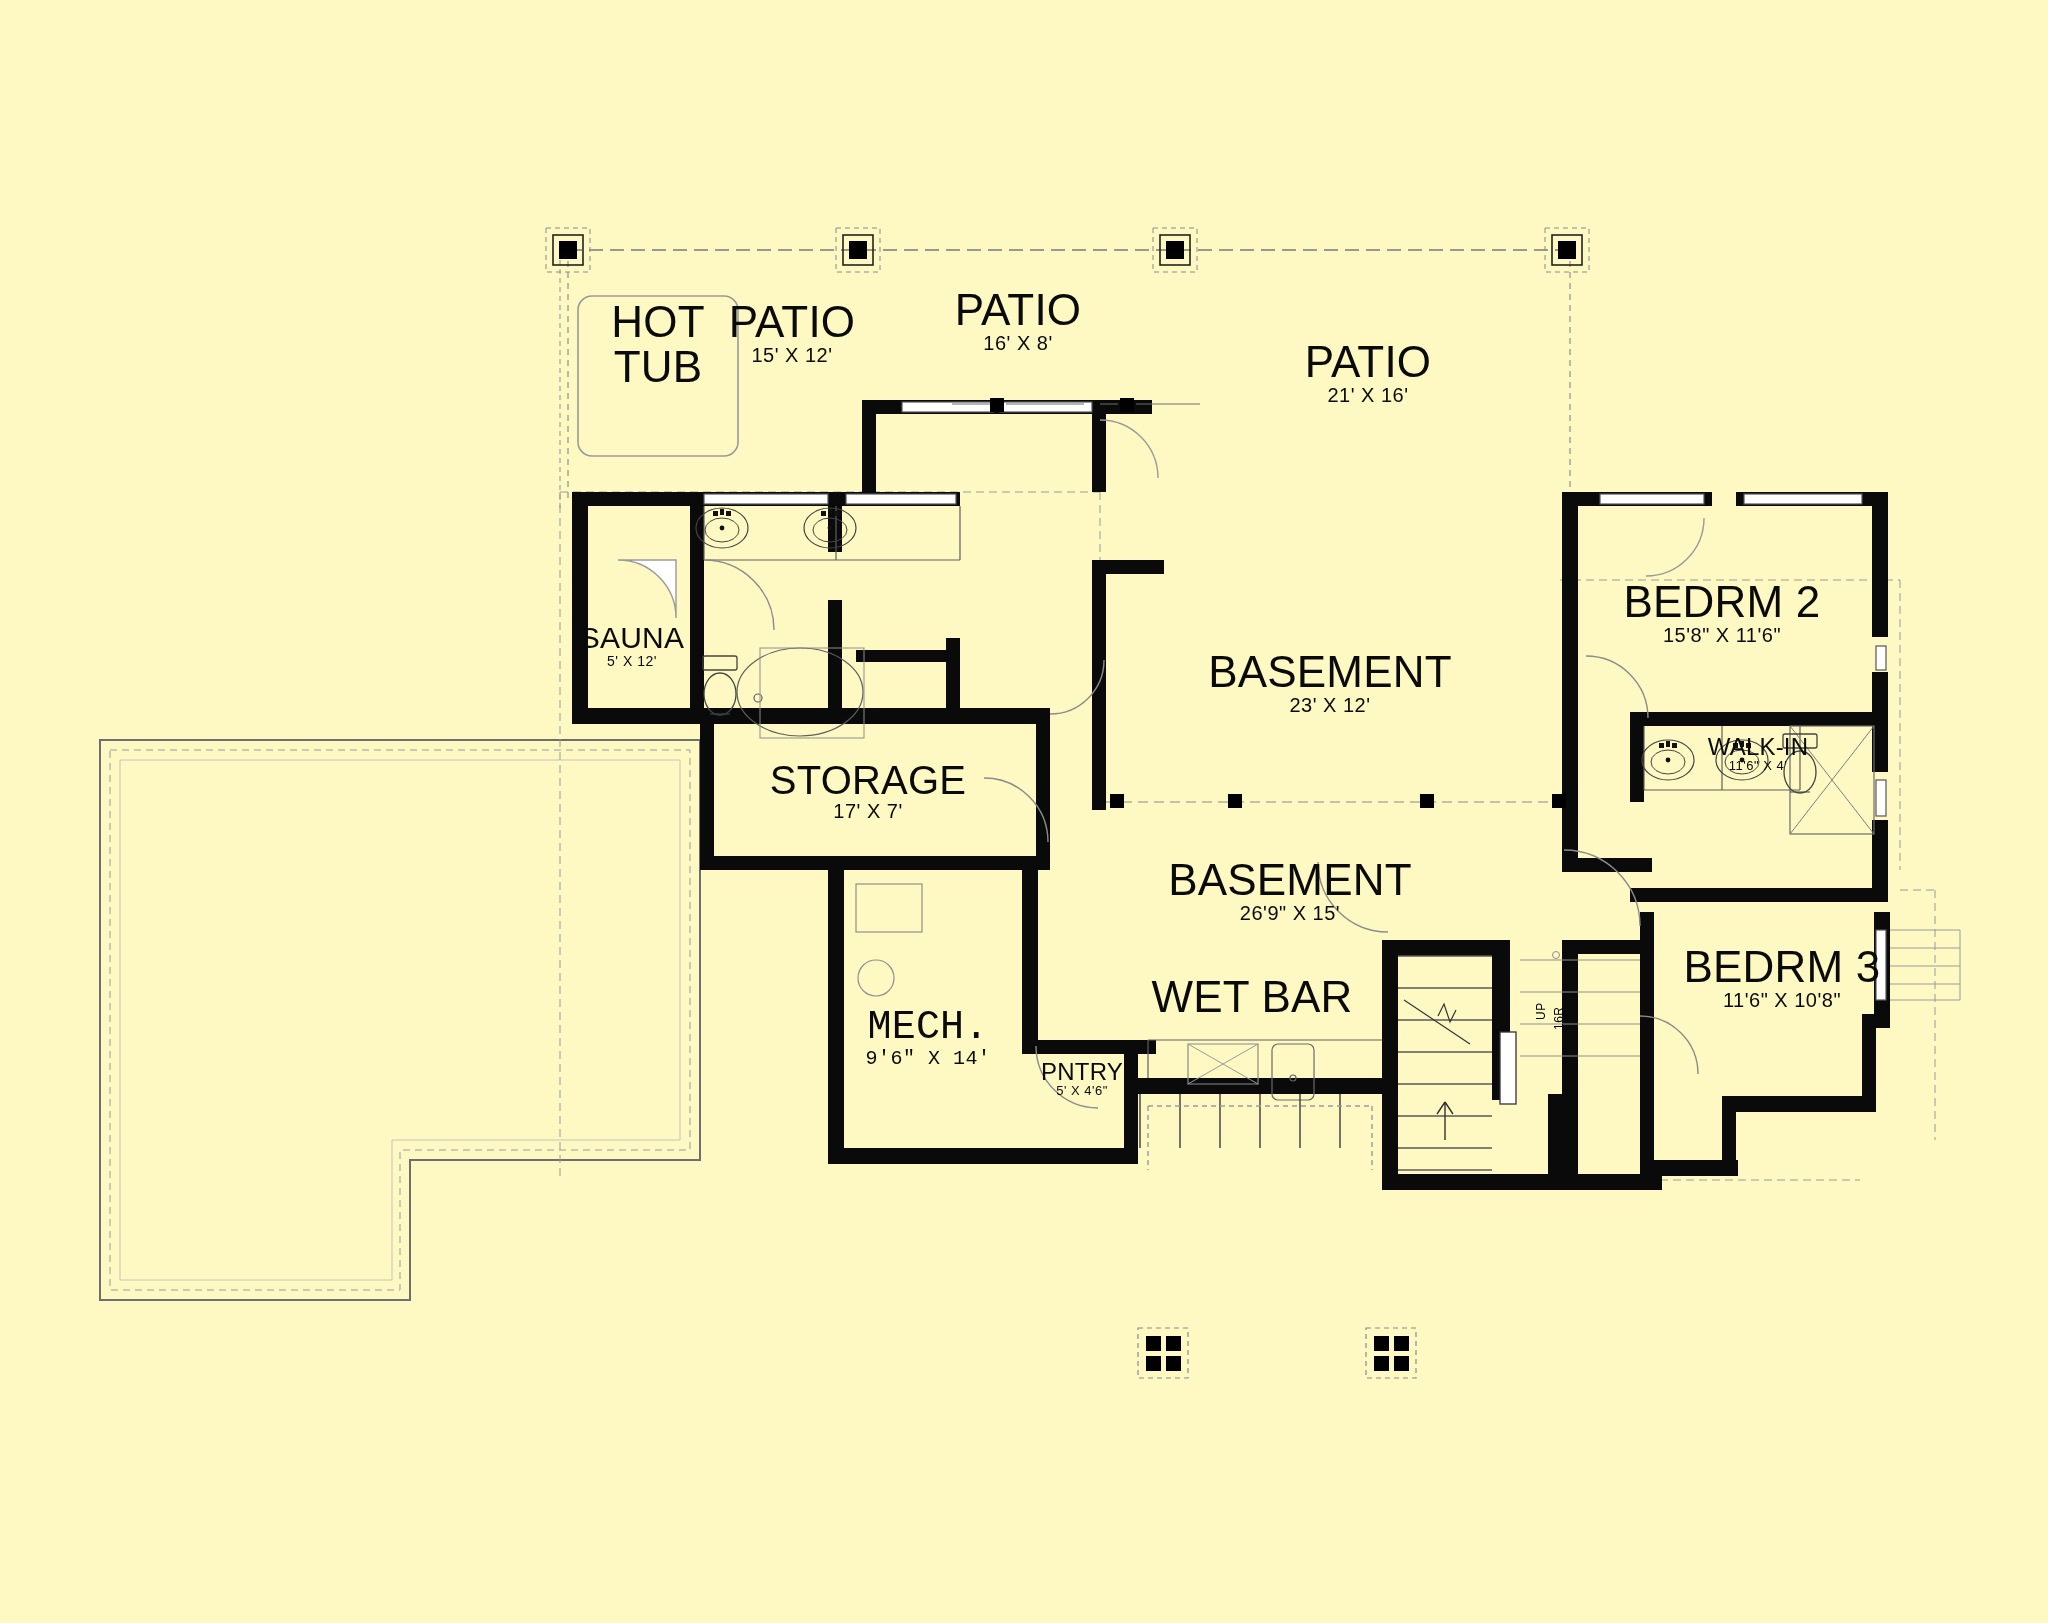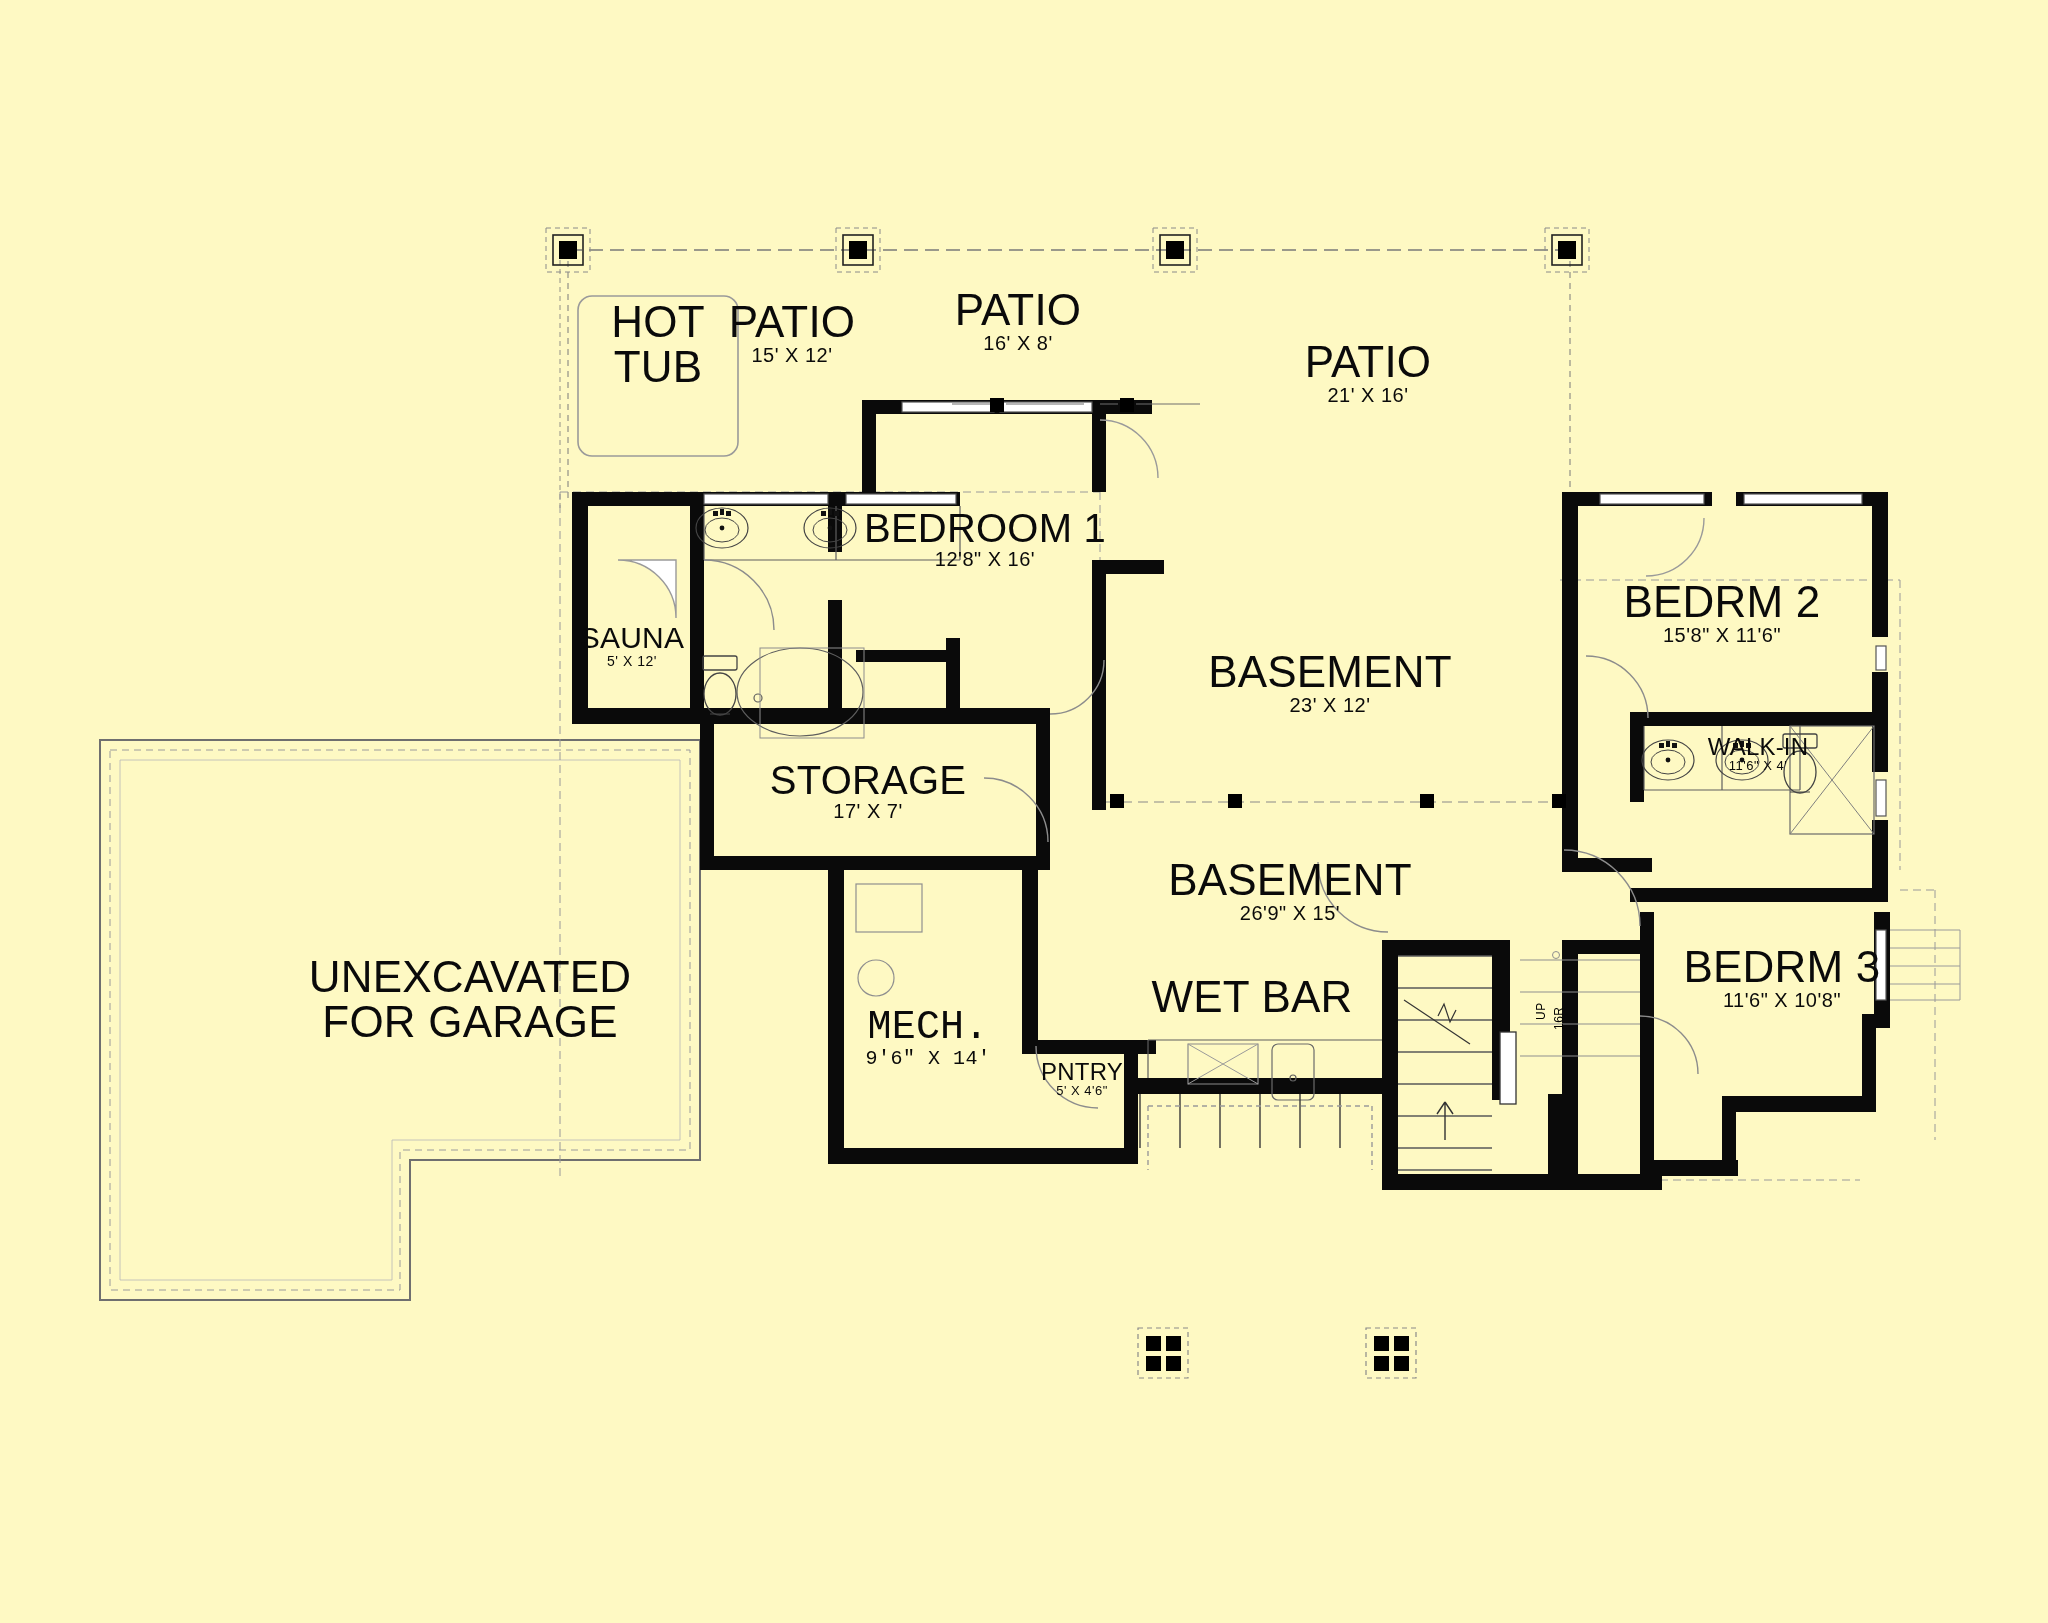--- a/index.html
+++ b/index.html
@@ -290,24 +290,20 @@
 <div class="lbl ctr" style="left:1018px;top:288px;">
   <div class="rname rname-lg">PATIO</div>
   <div class="rdim">16' X 8'</div>
 </div>
 
 <div class="lbl ctr" style="left:1368px;top:340px;">
   <div class="rname rname-lg">PATIO</div>
   <div class="rdim">21' X 16'</div>
 </div>
 
-<div class="lbl ctr" style="left:985px;top:508px;">
-  <div class="rname">BEDROOM 1</div>
-  <div class="rdim">12'8" X 16'</div>
-</div>
 
 <div class="lbl ctr" style="left:632px;top:623px;">
   <div class="rname rname-sm">SAUNA</div>
   <div class="rdim rdim-sm">5' X 12'</div>
 </div>
 
 <div class="lbl ctr" style="left:868px;top:760px;">
   <div class="rname">STORAGE</div>
   <div class="rdim">17' X 7'</div>
 </div>
@@ -344,21 +340,17 @@
 
 <div class="lbl ctr" style="left:1082px;top:1060px;">
   <div class="rname rname-xs">PNTRY</div>
   <div class="rdim rdim-xs">5' X 4'6"</div>
 </div>
 
 <div class="lbl ctr" style="left:1252px;top:975px;">
   <div class="rname rname-lg">WET BAR</div>
 </div>
 
-<div class="lbl ctr" style="left:470px;top:955px;">
-  <div class="rname rname-lg">UNEXCAVATED</div>
-  <div class="rname rname-lg">FOR GARAGE</div>
-</div>
 
 <div class="stair-txt" style="left:1534px;top:1020px;">UP</div>
 <div class="stair-txt" style="left:1552px;top:1030px;">16R</div>
 
 </div>
 
 </body></html>

